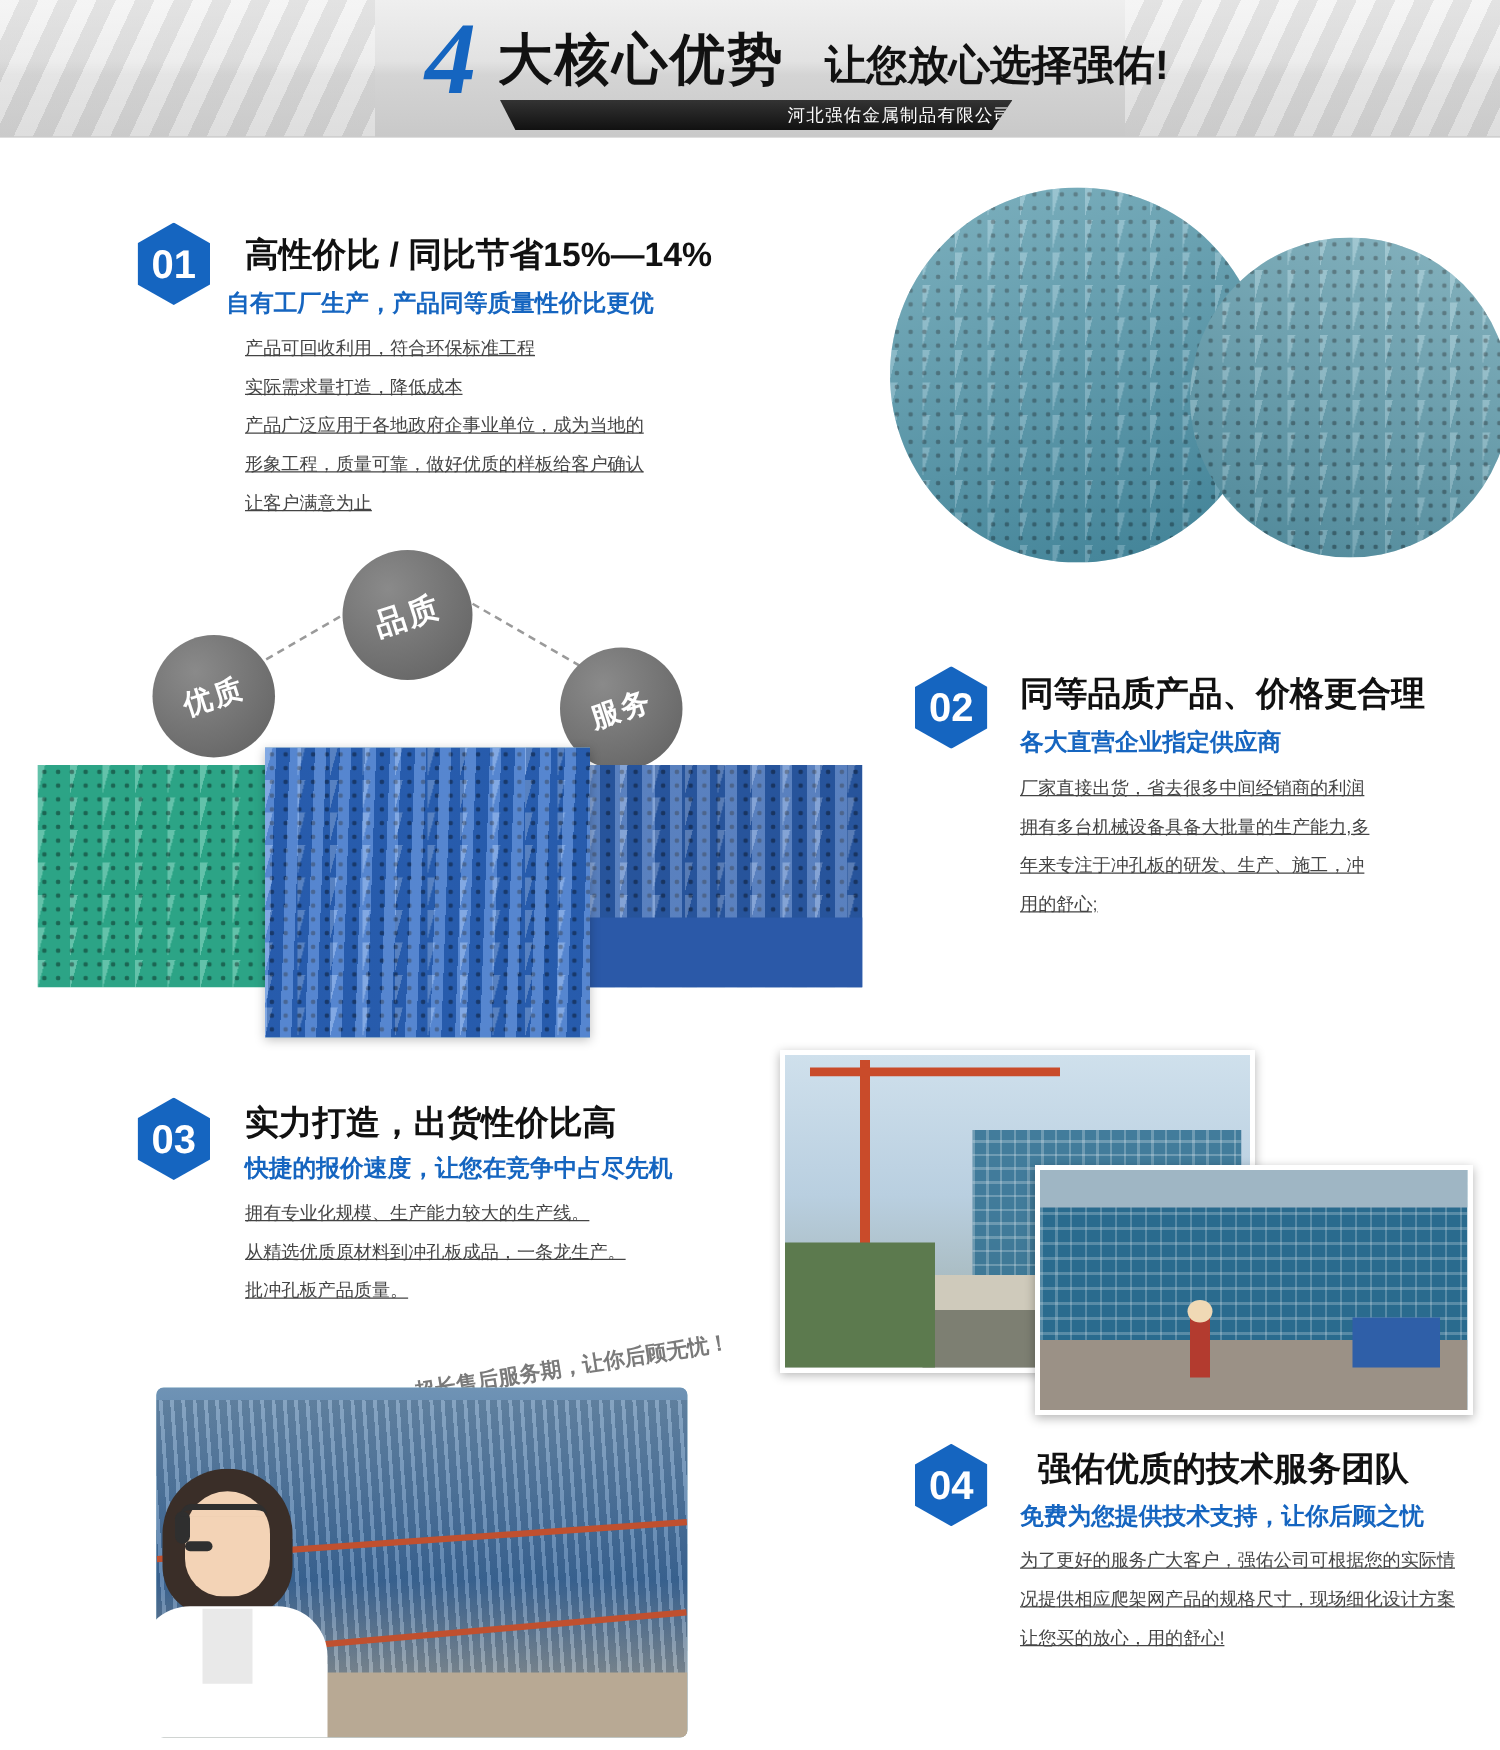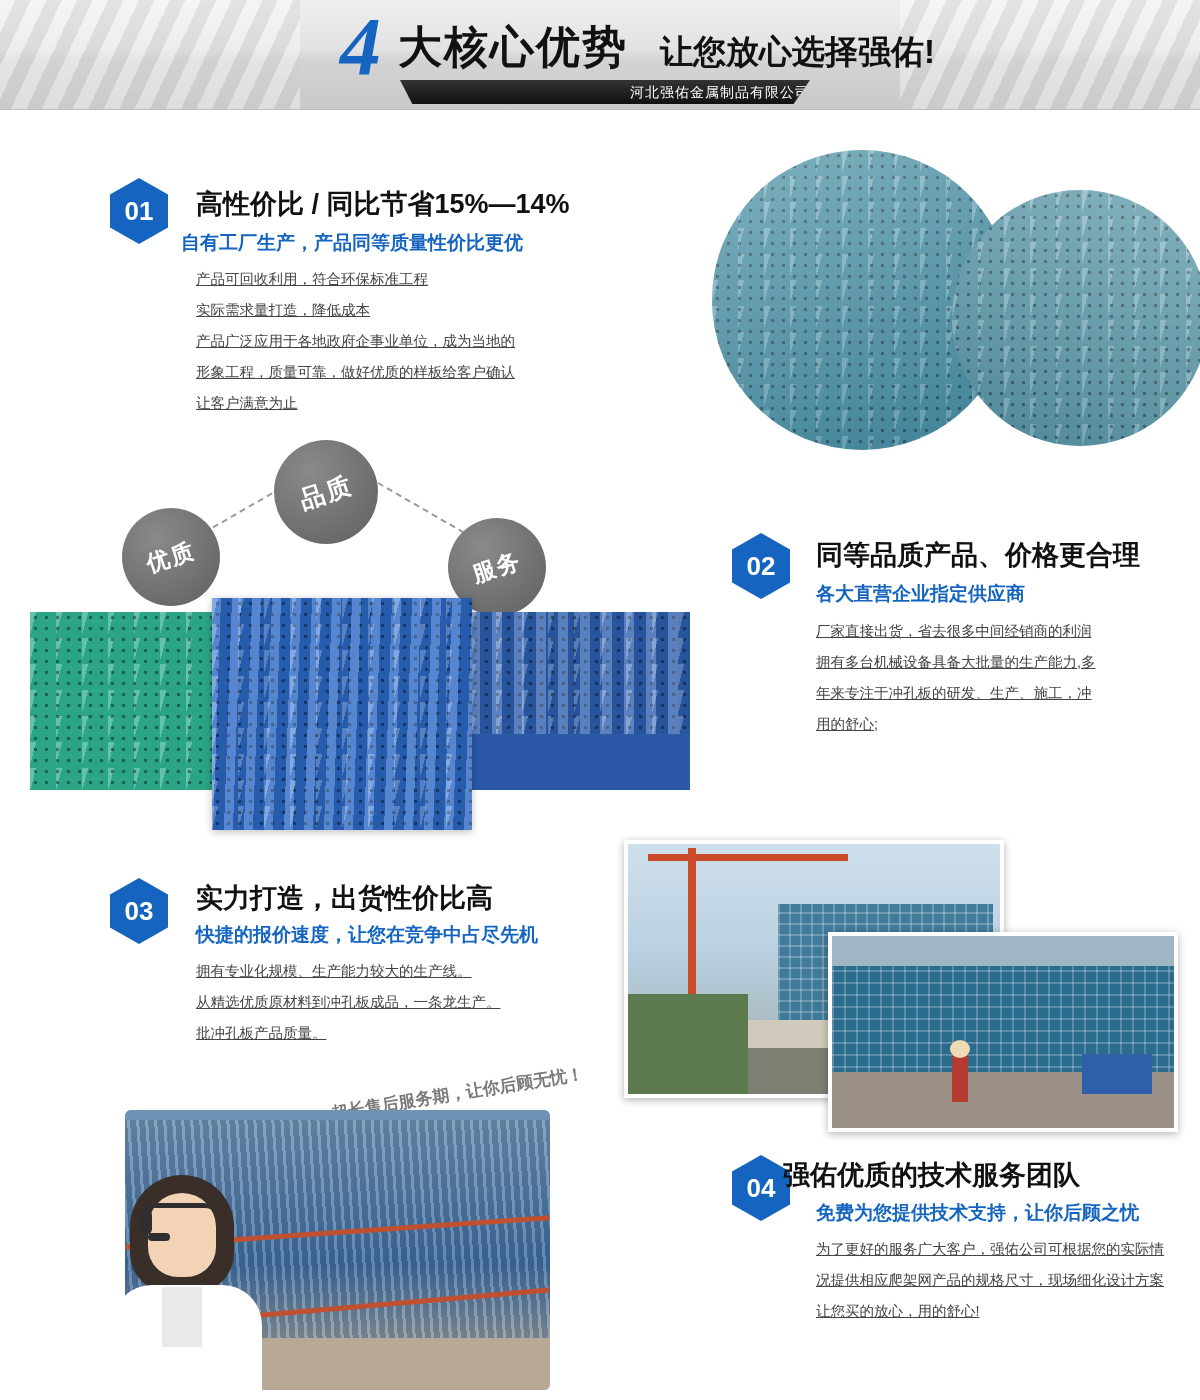--- a/index.html
+++ b/index.html
@@ -46,21 +46,21 @@
     opacity:.65;
   }
   .header .deco-l { left:0; }
   .header .deco-r { right:0; }
 
   
   .num-hex {
     position:absolute; width:58px; height:66px;
     background:#1565c0; color:#fff;
     clip-path:polygon(50% 0%, 100% 25%, 100% 75%, 50% 100%, 0% 75%, 0% 25%);
-    font-size:26px; font-weight:bold; line-height:66px; text-align:center;
+    font-size:32px; font-weight:bold; line-height:66px; text-align:center;
   }
   .t1 { position:absolute; font-size:27px; font-weight:bold; color:#111; white-space:nowrap; }
   .t2 { position:absolute; font-size:19px; font-weight:bold; color:#1565c0; white-space:nowrap; }
   .body-txt { position:absolute; font-size:14.5px; color:#444; line-height:31px; }
   .body-txt div { white-space:nowrap;text-decoration:underline; }
 
   
   .photo { position:absolute; overflow:hidden; background:#8fb9cd; }
   .photo.shadow { box-shadow:0 2px 8px rgba(0,0,0,.25); }
 
@@ -223,19 +223,19 @@
   <div style="position:absolute;left:30px;top:0;width:104px;height:118px;background:#3a2e28;border-radius:52px 52px 40px 40px;"></div>
   <div style="position:absolute;left:48px;top:18px;width:68px;height:84px;background:#f3d3b6;border-radius:34px 34px 30px 30px;"></div>
   <div style="position:absolute;left:40px;top:34px;width:12px;height:26px;background:#2f2f2f;border-radius:6px;"></div>
   <div style="position:absolute;left:44px;top:28px;width:70px;height:10px;border-top:5px solid #2f2f2f;border-radius:40px 40px 0 0;"></div>
   <div style="position:absolute;left:48px;top:58px;width:22px;height:8px;background:#2f2f2f;border-radius:4px;"></div>
   <div style="position:absolute;left:12px;top:110px;width:150px;height:105px;background:#ffffff;border-radius:40px 40px 0 0;"></div>
   <div style="position:absolute;left:62px;top:112px;width:40px;height:60px;background:#e9e9e9;"></div>
 </div>
 
 <div class="num-hex" style="left:732px; top:1155px;">04</div>
-<div class="t1" style="left:783px; top:1157px;">强佑优质的技术服务团队</div>
+<div class="t1" style="left:830px; top:1157px;">强佑优质的技术服务团队</div>
 <div class="t2" style="left:816px; top:1200px;">免费为您提供技术支持，让你后顾之忧</div>
 <div class="body-txt" style="left:816px; top:1234px;">
   <div>为了更好的服务广大客户，强佑公司可根据您的实际情</div>
   <div>况提供相应爬架网产品的规格尺寸，现场细化设计方案</div>
   <div>让您买的放心，用的舒心!</div>
 </div>
 
 </body></html>

